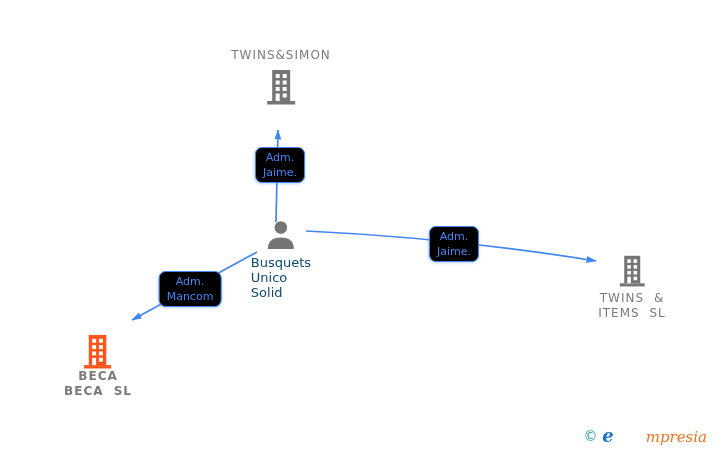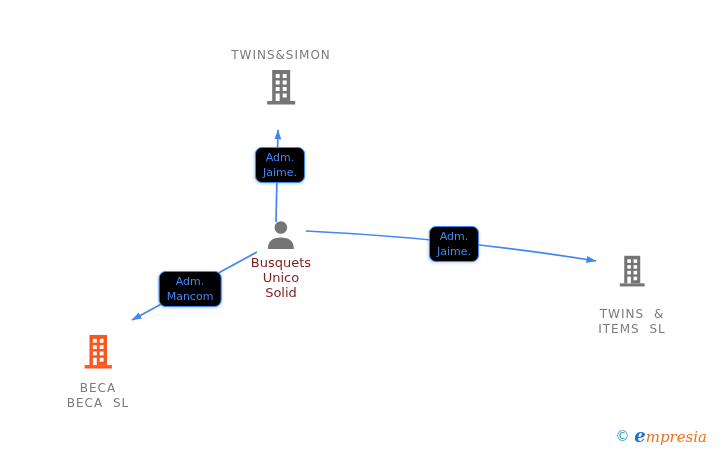--- a/index.html
+++ b/index.html
@@ -22,25 +22,25 @@
   .company-name {
     color: #7b7b7b;
     font-size: 12px;
     line-height: 15px;
     letter-spacing: 1px;
     word-spacing: 5px;
     white-space: nowrap;
     text-align: center;
   }
   .person-name {
-    color: #7f1d1d;
+    color: #0c4a6e;
     font-size: 13px;
     line-height: 15px;
     white-space: nowrap;
-    text-align: center;
+    text-align: left;
   }
   .edge-label {
     position: absolute;
     transform: translate(-50%, -50%);
     background: #000000;
     border: 1.5px solid #4285f4;
     border-radius: 7px;
     color: #4285f4;
     font-size: 11px;
     line-height: 15px;
@@ -64,20 +64,21 @@
     font-family: "DejaVu Serif", "Liberation Serif", serif;
     font-style: italic;
     font-size: 18px;
     font-weight: 700;
   }
   .logo .brand-rest {
     color: #ee7320;
     font-family: "DejaVu Serif", "Liberation Serif", serif;
     font-style: italic;
     font-size: 15px;
+    margin-left: 32px;
   }
 </style>
 </head>
 <body>
 
 <div class="canvas">
 
   <svg width="0" height="0" style="position:absolute" aria-hidden="true">
     <defs>
       <symbol id="building-sym" viewBox="0 0 36 38">
@@ -129,31 +130,31 @@
       <div>Busquets</div>
       <div>Unico</div>
       <div>Solid</div>
     </div>
   </div>
 
   <div class="node center-x" style="left:632px; top:253px;">
     <svg class="node-icon" width="32" height="34" style="margin:0 auto;" fill="#757575">
       <use href="#building-sym" width="32" height="34"></use>
     </svg>
-    <div class="company-name" style="margin-top:20px;">
+    <div class="company-name" style="margin-top:4px;">
       <div>TWINS &amp;</div>
       <div>ITEMS SL</div>
     </div>
   </div>
 
   <div class="node center-x" style="left:98px; top:332px;">
     <svg class="node-icon" width="35" height="37" style="margin:0 auto;" fill="#fc561f">
       <use href="#building-sym" width="35" height="37"></use>
     </svg>
-    <div class="company-name" style="margin-top:12px;">
+    <div class="company-name" style="margin-top:0;font-weight:bold;">
       <div>BECA</div>
       <div>BECA SL</div>
     </div>
   </div>
 
   <div class="edge-label" style="left:280px; top:165px;">
     <div>Adm.</div>
     <div>Jaime.</div>
   </div>
   <div class="edge-label" style="left:454px; top:244px;">

